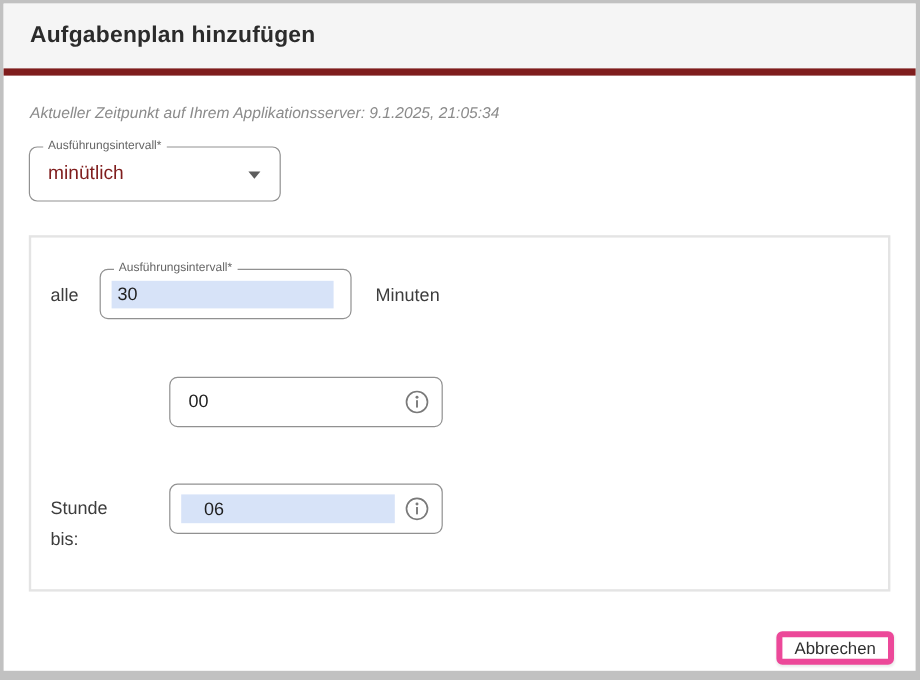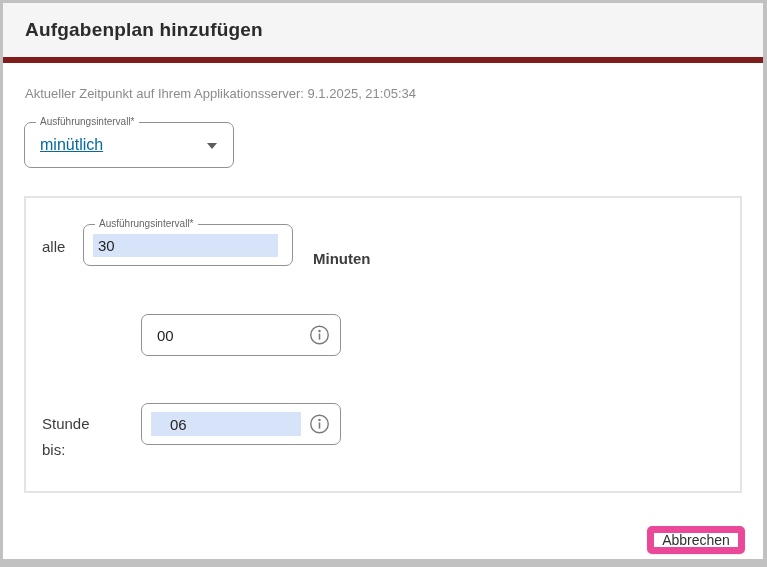--- a/index.html
+++ b/index.html
@@ -24,81 +24,81 @@
     display:flex; align-items:center;
   }
   .title {
     margin-left:22px;
     font-size:19px; font-weight:700; color:#2b2b2b;
     letter-spacing:0.2px;
   }
   
   .note {
     position:absolute; left:22px; top:83px;
-    font-size:13px; color:#8b8b8b;
+    font-size:13px; font-style:italic; color:#8b8b8b;
   }
   
   .outlined {
     border:1px solid #919191; border-radius:7px;
     background:#fff; box-sizing:border-box;
   }
   .float-label {
     position:absolute; top:-8px; left:11px;
     background:#fff; padding:0 4px;
     font-size:10px; color:#666; white-space:nowrap;
     line-height:14px;
   }
   
   .dropdown {
     position:absolute; left:21px; top:119px;
     width:210px; height:46px;
     cursor:pointer;
   }
   .dropdown-value {
     position:absolute; left:15px; top:50%; transform:translateY(-50%);
-    font-size:16px; color:#0369a1;text-decoration:underline;
+    font-size:16px; color:#7f1d1d;
   }
   .caret {
     position:absolute; right:16px; top:50%; margin-top:-2px;
     width:0; height:0;
     border-left:5px solid transparent;
     border-right:5px solid transparent;
     border-top:6px solid #5d5d5d;
   }
   
   .section {
     position:absolute; left:21px; top:193px;
     width:718px; height:297px;
     border:2px solid #e4e4e4;
     box-sizing:border-box;
     background:#fff;
   }
   .static-label { font-size:15px; color:#3d3d3d; }
   .lbl-alle    { position:absolute; left:16px;  top:40px; }
-  .lbl-minuten { position:absolute; left:287px; top:52px;font-weight:bold; }
+  .lbl-minuten { position:absolute; left:287px; top:40px; }
   .field-interval {
     position:absolute; left:57px; top:26px;
     width:210px; height:42px;
   }
   .sel-fill {
     position:absolute; left:9px; right:14px; top:9px; bottom:8px;
     background:#d7e3f8;
     display:flex; align-items:center;
     font-size:15px; color:#1f1f1f;
     padding-left:5px;
   }
   .hour-label {
     position:absolute; left:16px; width:72px;
     font-size:15px; line-height:26px; color:#3d3d3d;
   }
   .lbl-from { top:124px; }
   .lbl-to   { top:213px; }
   .field-hour {
     position:absolute; left:115px;
-    width:200px; height:42px;
+    width:228px; height:42px;
   }
   .field-from { top:116px; }
   .field-to   { top:205px; }
   .plain-value {
     position:absolute; left:15px; top:50%; transform:translateY(-50%);
     font-size:15px; color:#1f1f1f;
   }
   .sel-fill-hour {
     position:absolute; left:9px; right:39px; top:8px; bottom:8px;
     background:#d7e3f8;
@@ -117,21 +117,21 @@
     display:flex; align-items:center; justify-content:center;
     cursor:pointer; box-sizing:border-box;
     font-family:"Liberation Sans","DejaVu Sans",sans-serif;
   }
   .btn-save {
     left:539px; width:90px;
     background:#f8c63c; border:none; color:#ffffff;
   }
   .btn-cancel {
     left:644px; width:98px;
-    background:#ffffff; border:7px solid #ec4899; color:#2f2f2f;
+    background:#ffffff; border:5px solid #ec4899; color:#2f2f2f;
     box-shadow:0 1px 2px rgba(0,0,0,0.08);
   }
 </style>
 </head>
 <body>
 
 <div class="window">
 
   <div class="header">
     <div class="title">Aufgabenplan hinzufügen</div>

